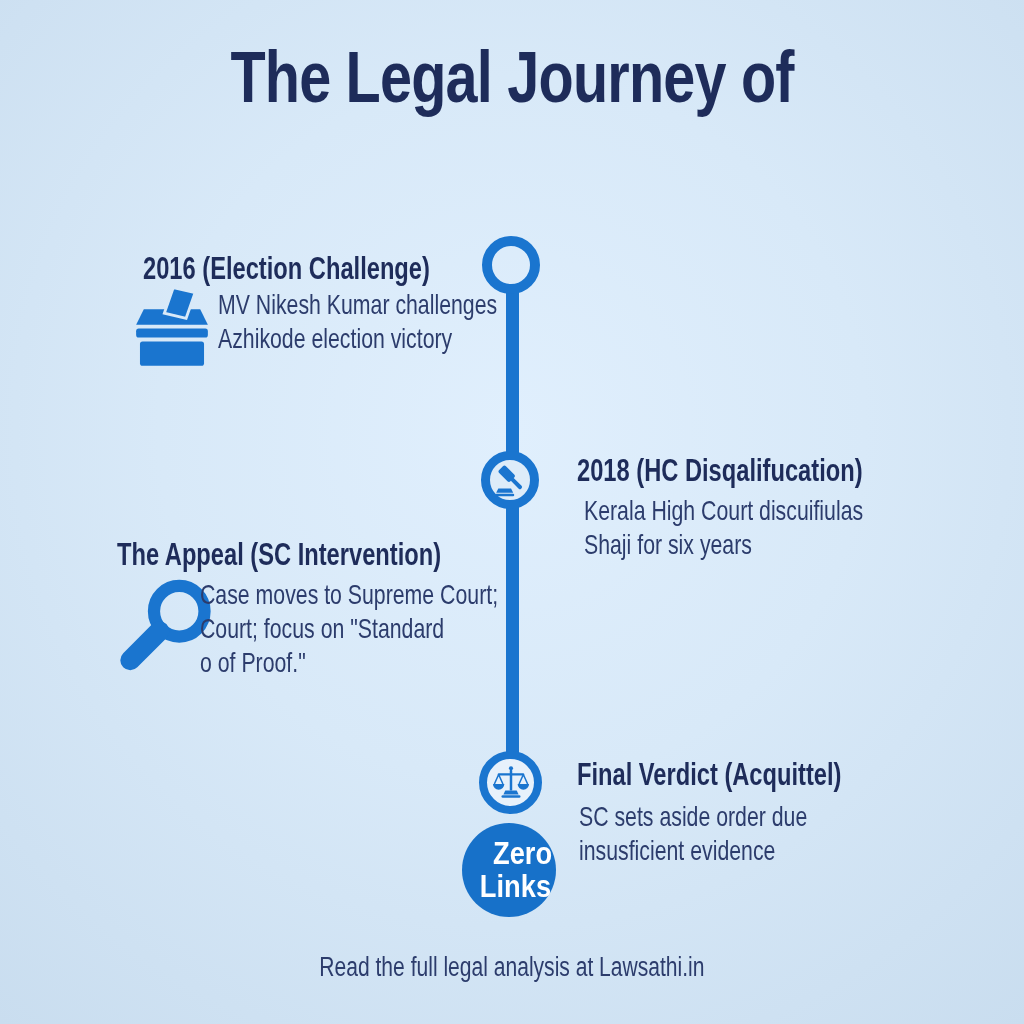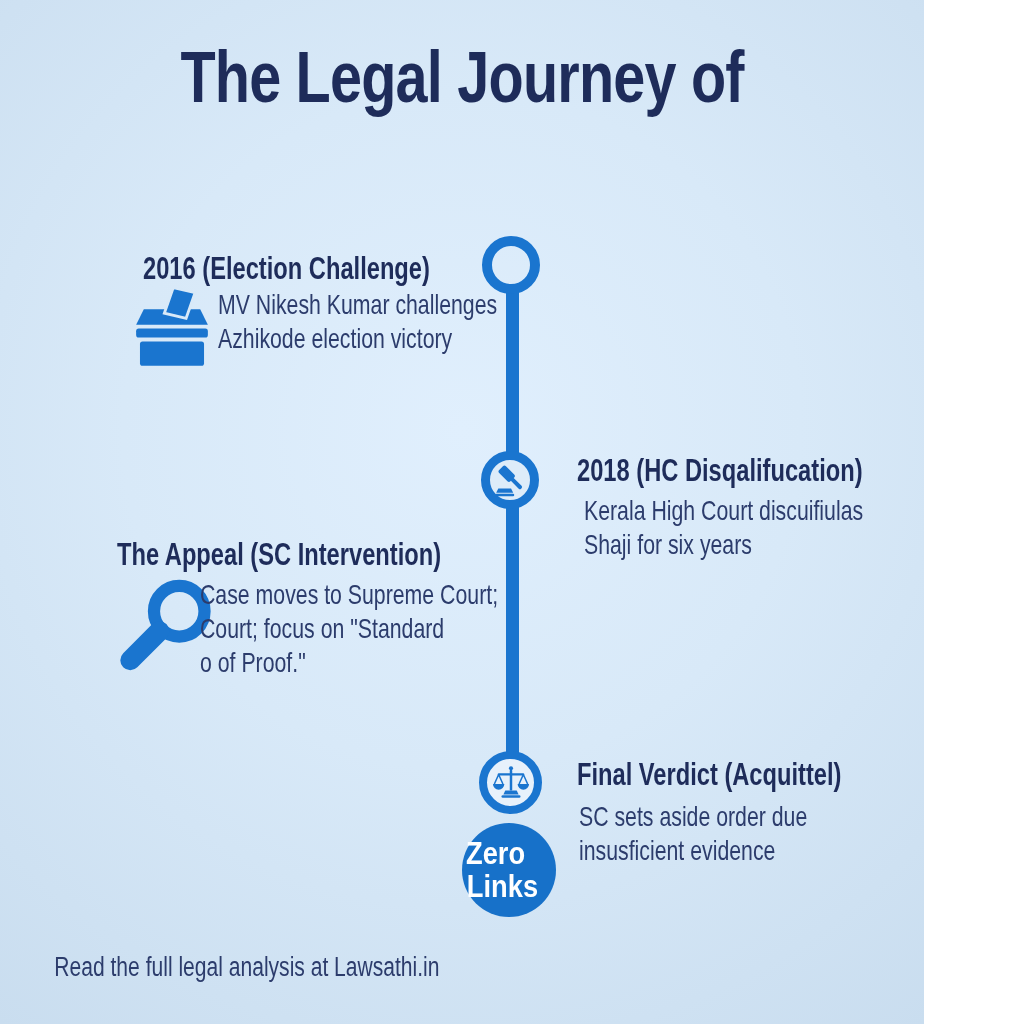--- a/index.html
+++ b/index.html
@@ -1,19 +1,19 @@
 <!DOCTYPE html>
 <html><head>
 <meta charset="utf-8">
 <style>
   html,body{margin:0;padding:0;}
   body{font-family:"Liberation Sans", sans-serif;}
   .canvas{
     position:relative;
-    width:924px;height:1024px;
+    width:1024px;height:1024px;
     overflow:hidden;
     background:radial-gradient(circle at 50% 42%, #e0effd 0%, #d8e9f8 45%, #c9ddef 100%);
     text-decoration:underline;
   }
   
   .title{
     position:absolute;top:42px;left:0;right:0;
     text-align:center;color:#1e2c5a;font-weight:700;
     line-height:70px;font-size:72px;
   }
@@ -24,37 +24,37 @@
     position:absolute;left:506px;top:288px;width:13px;height:497px;
     background:#1a75cf;z-index:1;
   }
   .node{position:absolute;box-sizing:border-box;border-radius:50%;z-index:2;display:flex;align-items:center;justify-content:center;}
   .node-ring{left:482px;top:236px;width:58px;height:58px;border:10px solid #1a75cf;background:transparent;}
   .node-gavel{left:481px;top:451px;width:58px;height:58px;border:9px solid #1a75cf;background:#ddecf9;}
   .node-scales{left:479px;top:751px;width:63px;height:63px;border:8px solid #1a75cf;background:#e7f1fb;}
   .badge{
     position:absolute;left:462px;top:823px;width:94px;height:94px;
     border-radius:50%;background:#1771c9;z-index:2;
-    display:flex;flex-direction:column;align-items:flex-start;justify-content:center;
+    display:flex;flex-direction:column;align-items:flex-end;justify-content:center;
     color:#ffffff;font-weight:700;font-size:31px;line-height:33px;
   }
   .badge span{display:inline-block;transform:scaleX(0.88);white-space:nowrap;}
   
   .ev-heading{
     position:absolute;color:#1e2c5a;font-weight:700;font-size:32px;line-height:36px;
     white-space:nowrap;transform:scaleX(0.74);transform-origin:left top;letter-spacing:0;
   }
   .ev-body{
     position:absolute;color:#2c3c6c;font-size:28px;line-height:34px;
     white-space:nowrap;transform:scaleX(0.76);transform-origin:left top;
   }
   .icon-wrap{position:absolute;}
   
   .footer{
-    position:absolute;top:952px;left:0;right:0;
+    position:absolute;top:952px;left:0;right:0;text-align:center;
     color:#2c3c6c;font-size:27px;
   }
   .footer span{display:inline-block;transform:scaleX(0.78);transform-origin:center top;white-space:nowrap;}
 </style>
 </head>
 <body>
 
 <div class="canvas">
 
   <h1 class="title" style="margin:0;">

